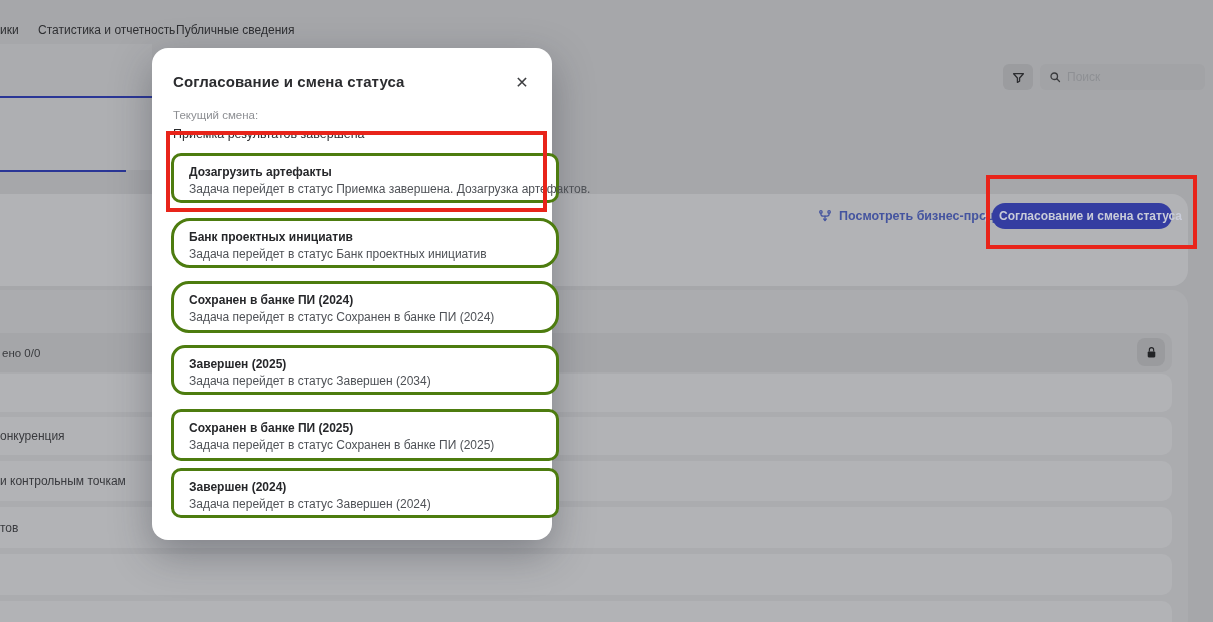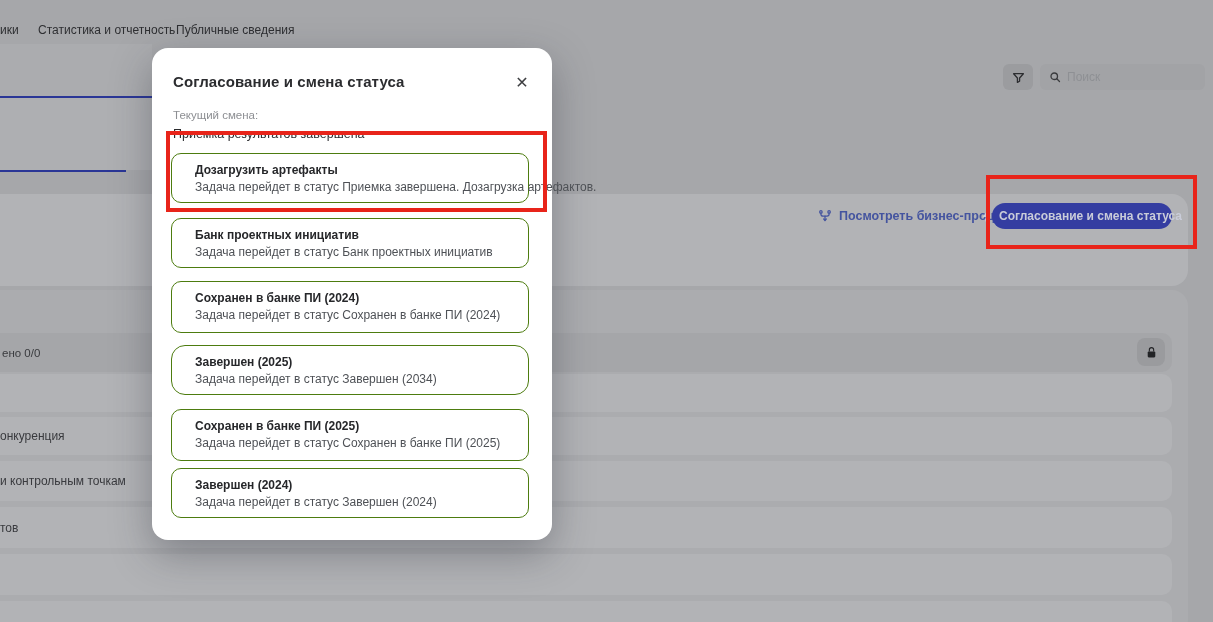--- a/index.html
+++ b/index.html
@@ -45,22 +45,22 @@
     display:flex; align-items:center; padding-left:24px; font-size:12px; color:#393a3e; }
 
   
   .modal { left:152px; top:48px; width:400px; height:492px; background:#ffffff; border-radius:16px;
     box-shadow:0 14px 40px rgba(35,38,50,0.35); z-index:10; }
   .modal-title { left:21px; top:25px; font-size:15px; font-weight:600; color:#2b2c2f; letter-spacing:.1px; }
   .modal-close { right:18px; top:22px; width:24px; height:24px; display:flex; align-items:center;
     justify-content:center; font-size:16px; color:#3e3f42; cursor:pointer; }
   .cur-label { left:21px; top:61px; font-size:11.5px; color:#8d8f93; }
   .cur-value { left:21px; top:79px; font-size:12.5px; color:#2a2b2e; }
-  .opt-card { left:19px; width:358px; height:50px; border:1px solid #4d7c0f; border-radius:10px;
-    background:#fff; padding:9px 23px 0; cursor:pointer; }
+  .opt-card { left:19px; width:388px; height:50px; border:3px solid #4d7c0f; border-radius:10px;
+    background:#fff; padding:9px 15px 0; cursor:pointer; }
   .opt-title { font-size:12px; font-weight:700; color:#26272a; margin-bottom:3px; white-space:nowrap; }
   .opt-desc { font-size:12px; color:#4e5156; white-space:nowrap; }
 
   
   .anno { border:4px solid #e8241a; z-index:20; pointer-events:none; }
   .anno-1 { left:166px; top:131px; width:381px; height:81px; }
   .anno-2 { left:986px; top:175px; width:211px; height:74px; }
 
   svg { display:block; }
 </style>
@@ -146,25 +146,25 @@
 <div class="abs modal">
   <div class="abs modal-title">Согласование и смена статуса</div>
   <div class="abs modal-close">✕</div>
   <div class="abs cur-label">Текущий смена:</div>
   <div class="abs cur-value">Приемка результатов завершена</div>
 
   <div class="abs opt-card" style="top:105px;">
     <div class="opt-title">Дозагрузить артефакты</div>
     <div class="opt-desc">Задача перейдет в статус Приемка завершена. Дозагрузка артефактов.</div>
   </div>
-  <div class="abs opt-card" style="top:170px;">
+  <div class="abs opt-card" style="top:170px;border-radius:19px;">
     <div class="opt-title">Банк проектных инициатив</div>
     <div class="opt-desc">Задача перейдет в статус Банк проектных инициатив</div>
   </div>
-  <div class="abs opt-card" style="top:233px;height:52px;">
+  <div class="abs opt-card" style="top:233px;height:52px;border-radius:18px;">
     <div class="opt-title">Сохранен в банке ПИ (2024)</div>
     <div class="opt-desc">Задача перейдет в статус Сохранен в банке ПИ (2024)</div>
   </div>
   <div class="abs opt-card" style="top:297px;border-radius:14px;">
     <div class="opt-title">Завершен (2025)</div>
     <div class="opt-desc">Задача перейдет в статус Завершен (2034)</div>
   </div>
   <div class="abs opt-card" style="top:361px;height:52px;">
     <div class="opt-title">Сохранен в банке ПИ (2025)</div>
     <div class="opt-desc">Задача перейдет в статус Сохранен в банке ПИ (2025)</div>

